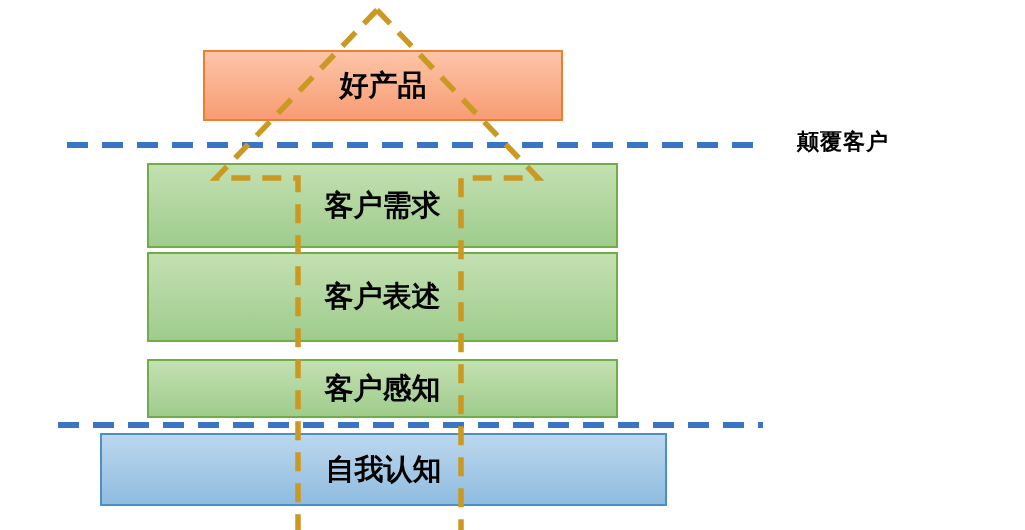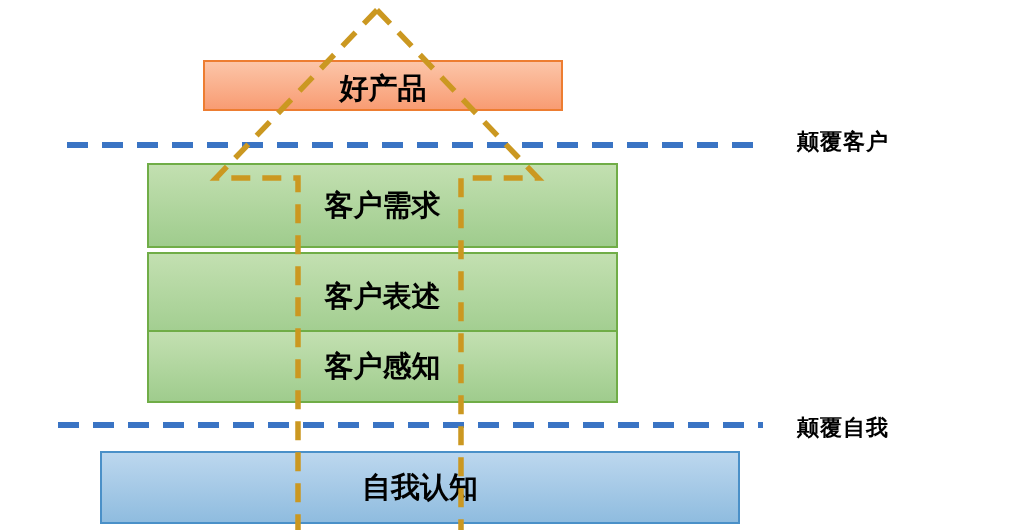--- a/index.html
+++ b/index.html
@@ -20,35 +20,34 @@
     box-sizing: border-box;
     display: flex;
     align-items: center;
     justify-content: center;
     font-weight: bold;
     font-size: 29px;
     color: #000000;
     z-index: 1;
   }
   .top-box {
-    left: 203px; top: 60px; width: 360px; height: 51px;
+    left: 203px; top: 50px; width: 360px; height: 71px;
     background: linear-gradient(#fcc5a8, #f89c73);
     border: 2px solid #ED7D31;
-    align-items: flex-end;
   }
   .layer {
     left: 147px; width: 471px; height: 72px;
     background: linear-gradient(#c3e0b1, #9fcc8d);
     border: 2px solid #70AD47;
   }
   .layer-1 { top: 163px; height: 85px; }
   .layer-2 { top: 252px; height: 90px; }
-  .layer-3 { top: 330px; height: 73px; }
+  .layer-3 { top: 359px; height: 59px; }
   .bottom-box {
-    left: 100px; top: 451px; width: 640px; height: 73px;
+    left: 100px; top: 433px; width: 567px; height: 73px;
     background: linear-gradient(#bcd7ee, #8fbcdf);
     border: 2px solid #4a90c8;
     justify-content: center;
   }
   .divider-label {
     position: absolute;
     left: 797px;
     font-size: 22px;
     font-weight: bold;
     color: #000000;
@@ -86,21 +85,20 @@
 
   <div class="box layer layer-3">
     <span>客户感知</span>
   </div>
 
   <div class="box bottom-box">
     <span>自我认知</span>
   </div>
 
   <div class="divider-label divider-label-top">颠覆客户</div>
-  <div class="divider-label divider-label-bottom">颠覆自我</div>
 
   <svg class="overlay" viewBox="0 0 1025 530" xmlns="http://www.w3.org/2000/svg">
     <line x1="67" y1="145" x2="753" y2="145" stroke="#3A74C4" stroke-width="6" stroke-dasharray="21 14"></line>
     <line x1="58" y1="425" x2="763" y2="425" stroke="#3A74C4" stroke-width="6" stroke-dasharray="21 14"></line>
     <path d="M377,10 L216,178 L298,178 L298,545" fill="none" stroke="#CB9821" stroke-width="5.5" stroke-dasharray="19 12"></path>
     <path d="M377,10 L538,178 L461,178 L461,545" fill="none" stroke="#CB9821" stroke-width="5.5" stroke-dasharray="19 12"></path>
   </svg>
 
 </div>
 

